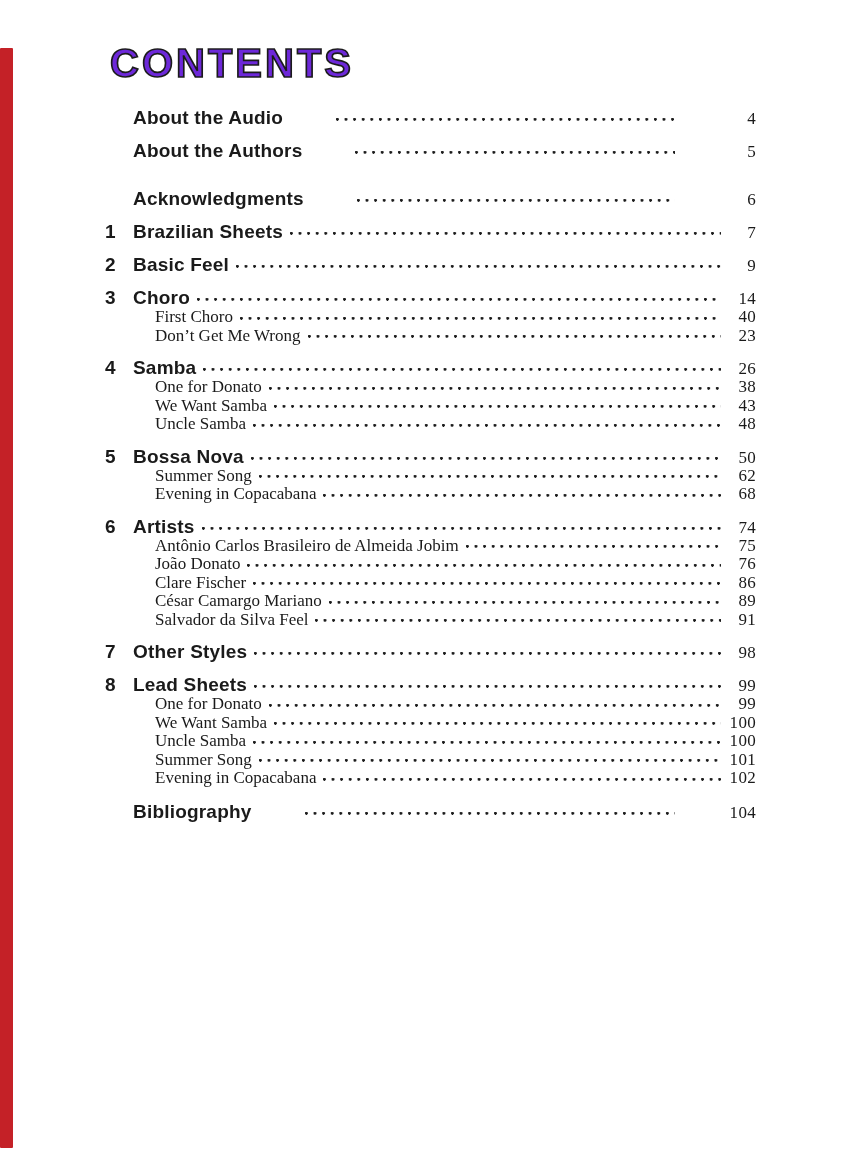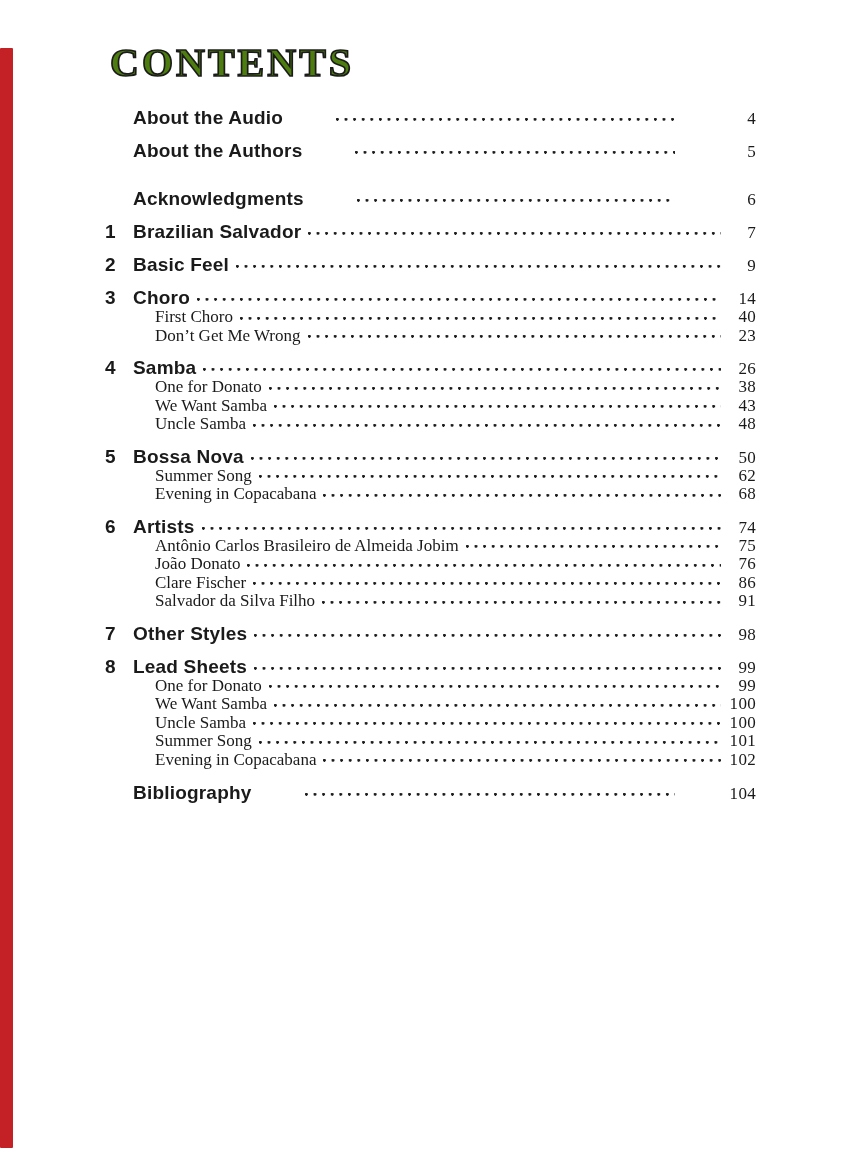--- a/index.html
+++ b/index.html
@@ -20,22 +20,21 @@
     background:#c42127;
     border-radius:1px;
   }
 
   .page-title {
     margin:42px 0 0 110px;
     font-size:40px;
     line-height:42px;
     font-weight:bold;
     letter-spacing:3px;
-    color:#4d7c0f;
-    font-family:Liberation Serif, serif;
+    color:#6d28d9;
     -webkit-text-stroke:1.7px #1b1b1b;
   }
 
   .toc {
     margin:24px 108px 0 100px; 
   }
 
   .row {
     display:flex;
     align-items:baseline;
@@ -111,21 +110,21 @@
     <span class="pgnum">5</span>
   </div>
       <div class="row row--bold row--plain row--break">
 
     <span class="label">Acknowledgments</span>
     <span class="dots"></span>
     <span class="pgnum">6</span>
   </div>
       <div class="row row--bold">
     <span class="num">1</span>
-    <span class="label">Brazilian Salvador</span>
+    <span class="label">Brazilian Sheets</span>
     <span class="dots"></span>
     <span class="pgnum">7</span>
   </div>
       <div class="row row--bold">
     <span class="num">2</span>
     <span class="label">Basic Feel</span>
     <span class="dots"></span>
     <span class="pgnum">9</span>
   </div>
       <div class="row row--bold">
@@ -207,21 +206,27 @@
     <span class="pgnum">76</span>
   </div>
       <div class="row row--sub">
 
     <span class="label">Clare Fischer</span>
     <span class="dots"></span>
     <span class="pgnum">86</span>
   </div>
       <div class="row row--sub">
 
-    <span class="label">Salvador da Silva Filho</span>
+    <span class="label">César Camargo Mariano</span>
+    <span class="dots"></span>
+    <span class="pgnum">89</span>
+  </div>
+      <div class="row row--sub">
+
+    <span class="label">Salvador da Silva Feel</span>
     <span class="dots"></span>
     <span class="pgnum">91</span>
   </div>
       <div class="row row--bold">
     <span class="num">7</span>
     <span class="label">Other Styles</span>
     <span class="dots"></span>
     <span class="pgnum">98</span>
   </div>
       <div class="row row--bold">

